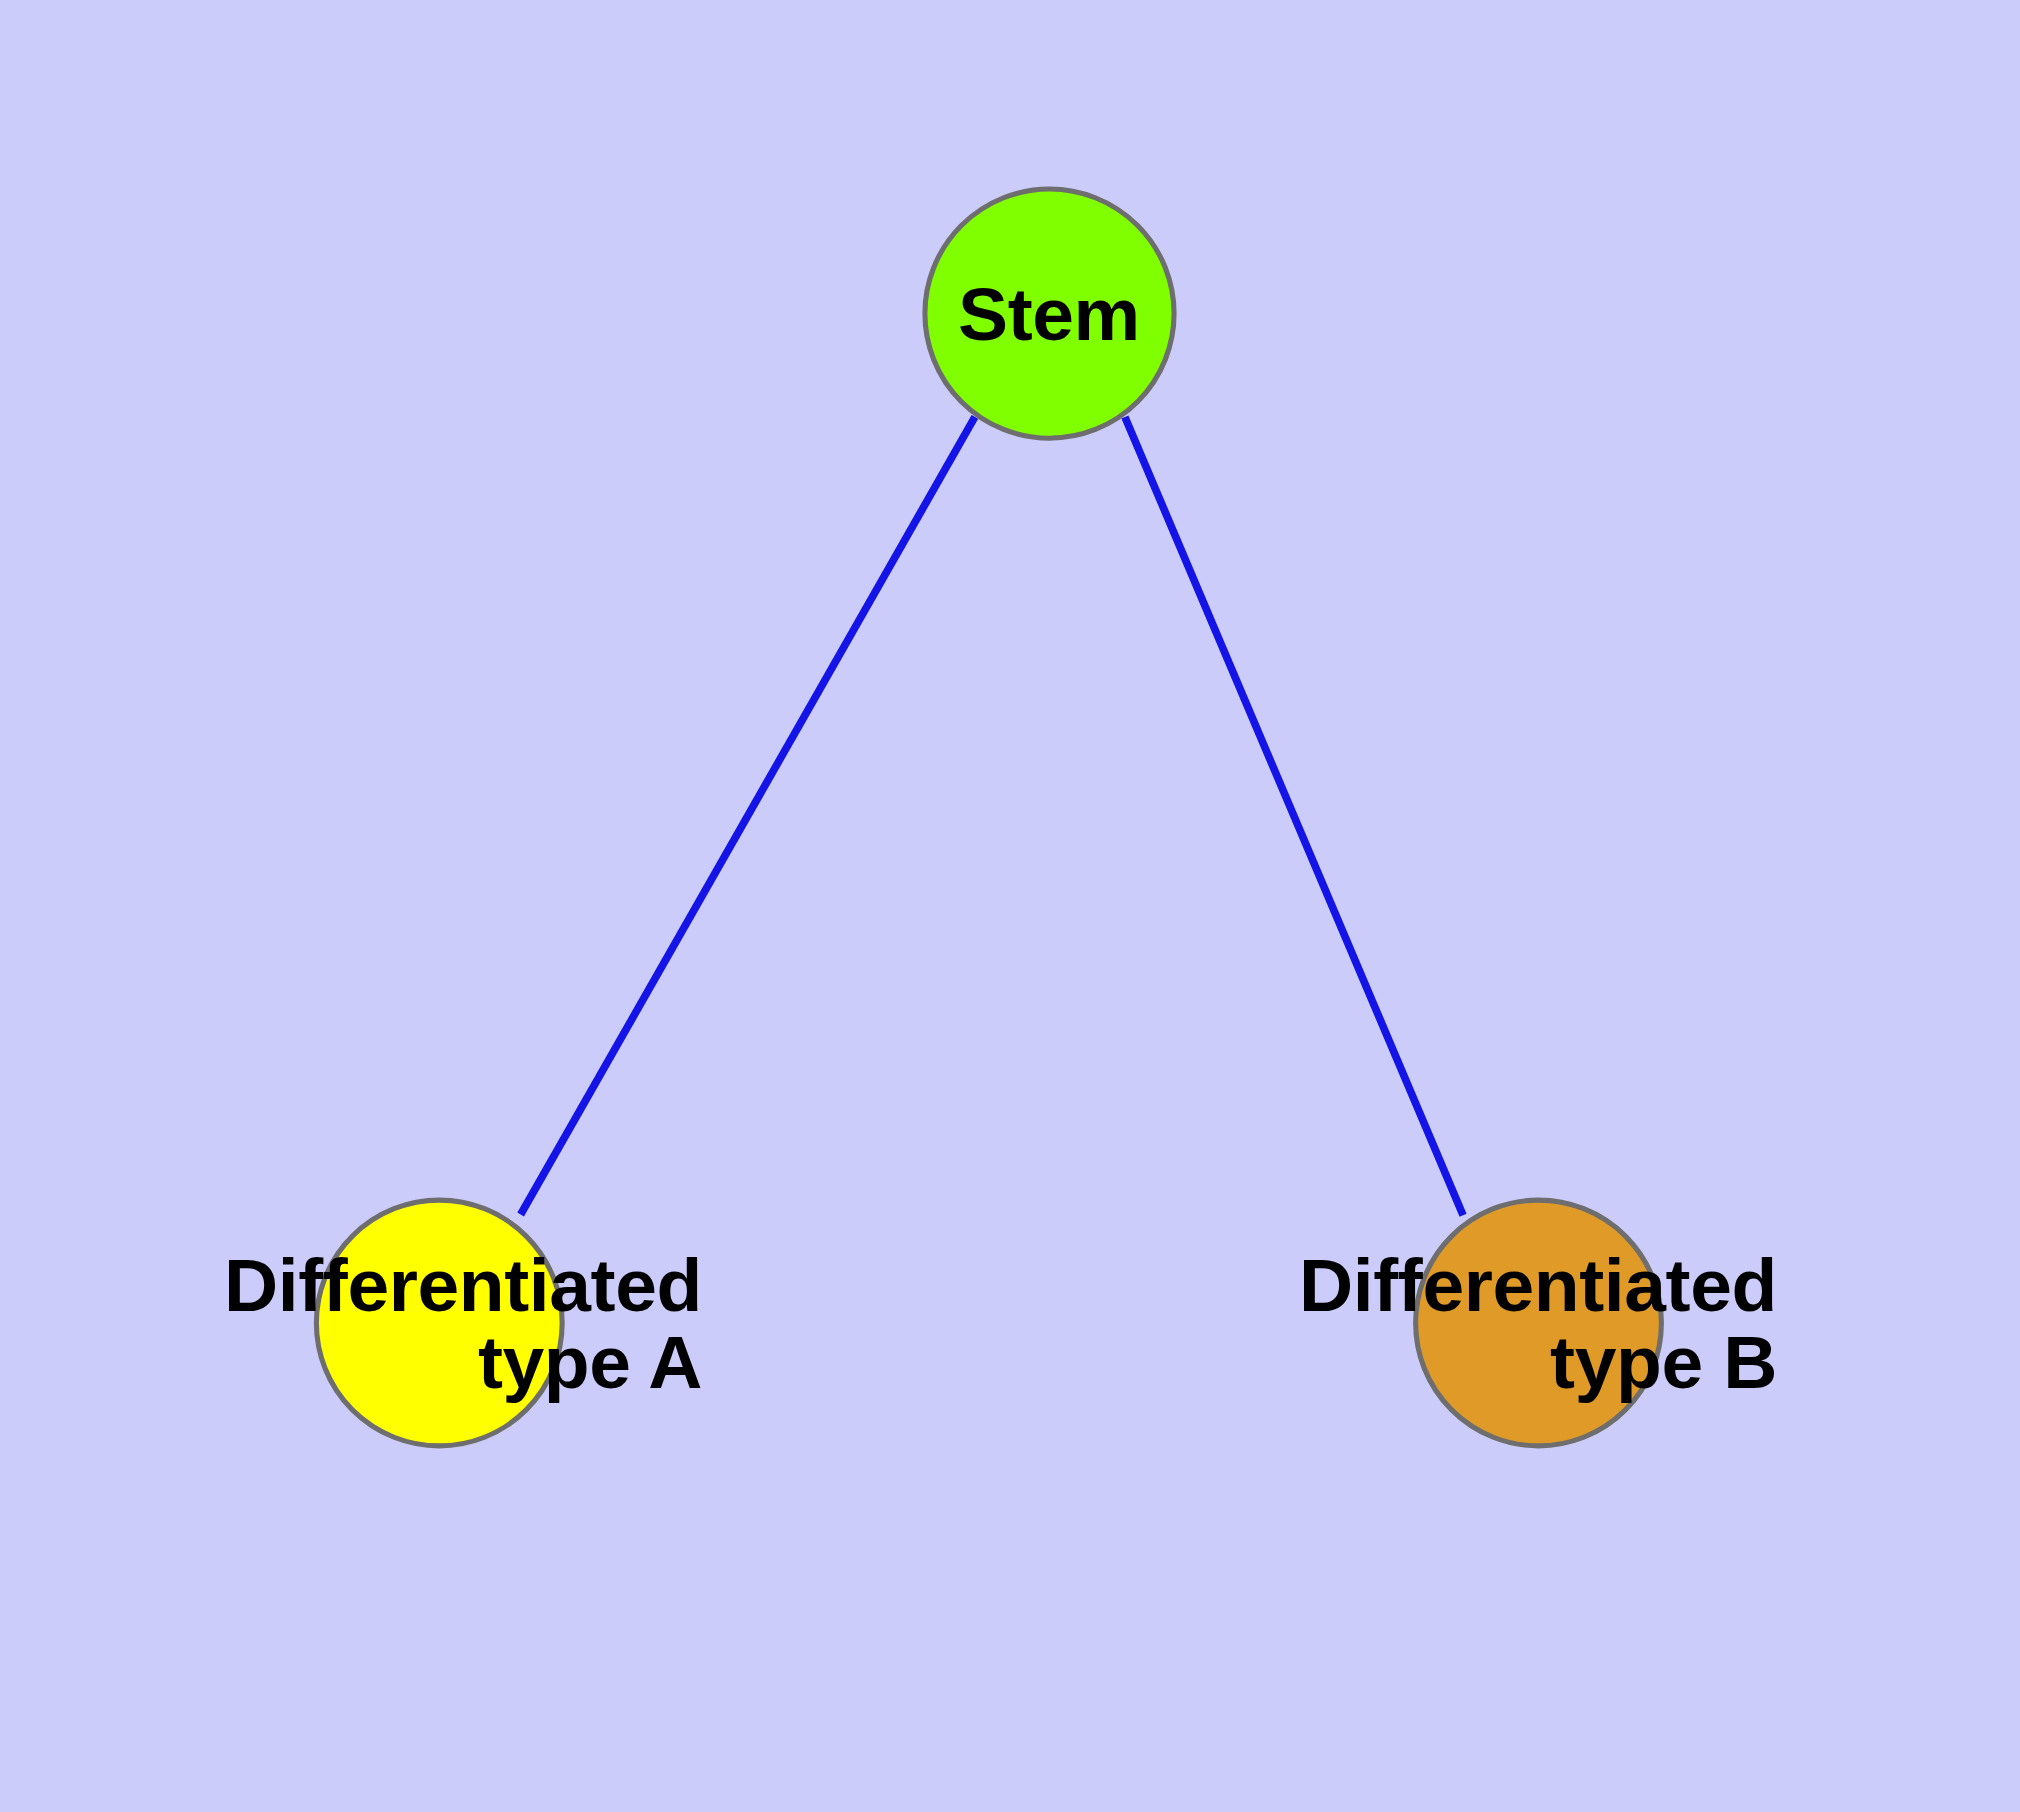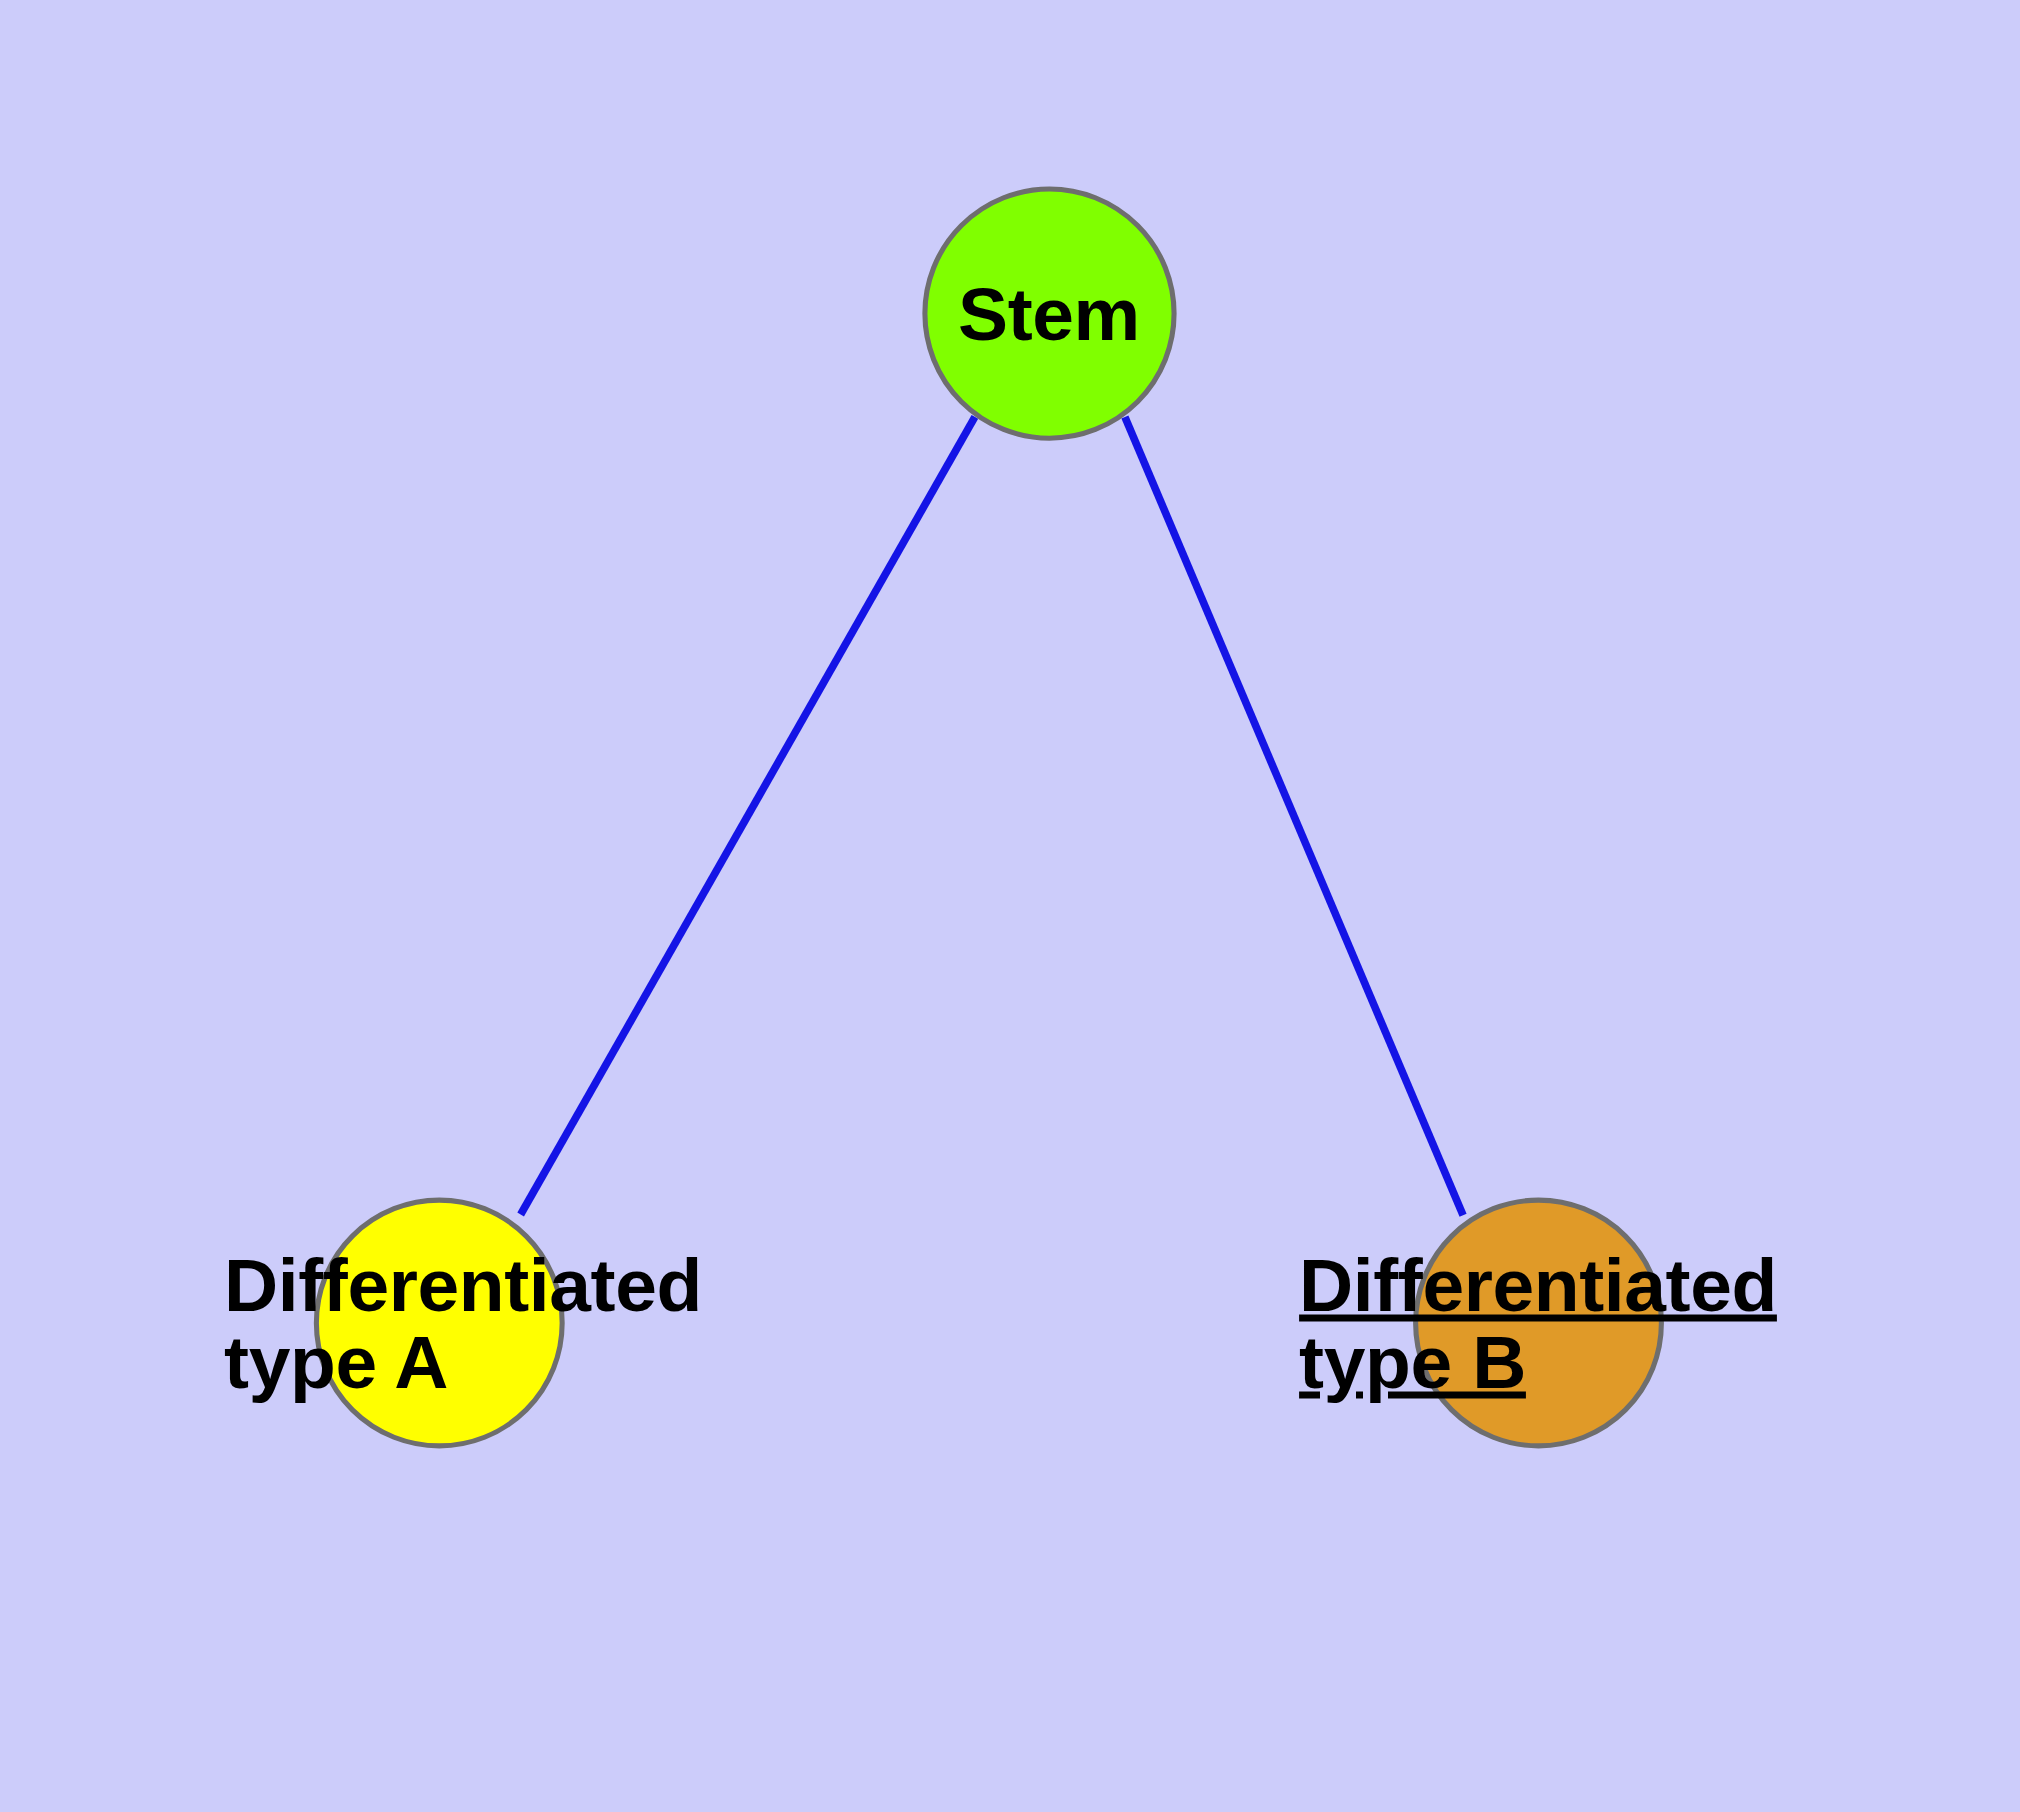--- a/index.html
+++ b/index.html
@@ -24,21 +24,21 @@
     inset: 0;
     width: 2021px;
     height: 1812px;
   }
   .node-label {
     position: absolute;
     color: #000000;
     font-weight: bold;
     font-size: 75px;
     line-height: 1.02;
-    text-align: left;
+    text-align: right;
     white-space: pre;
     transform: translate(-50%, -50%);
     letter-spacing: -0.4px;
     pointer-events: none;
   }
 </style>
 </head>
 <body>
 
 <div id="stage">
@@ -57,17 +57,17 @@
       <circle cx="518" cy="1561" r="145" fill="#ffff00" stroke="#6e6e6e" stroke-width="6"></circle>
       <circle cx="1815" cy="1561" r="145" fill="#e09a28" stroke="#6e6e6e" stroke-width="6"></circle>
     </g>
   </svg>
 
   <div class="node-label" style="left:1049px; top:314px;">Stem</div>
 
   <div class="node-label" style="left:439px; top:1323px;margin-left:24px;"><span>Differentiated</span>
 <span>type A</span></div>
 
-  <div class="node-label" style="left:1538px; top:1323px;text-decoration:underline;"><span>Differentiated</span>
+  <div class="node-label" style="left:1538px; top:1323px;"><span>Differentiated</span>
 <span>type B</span></div>
 
 </div>
 
 
 </body></html>

